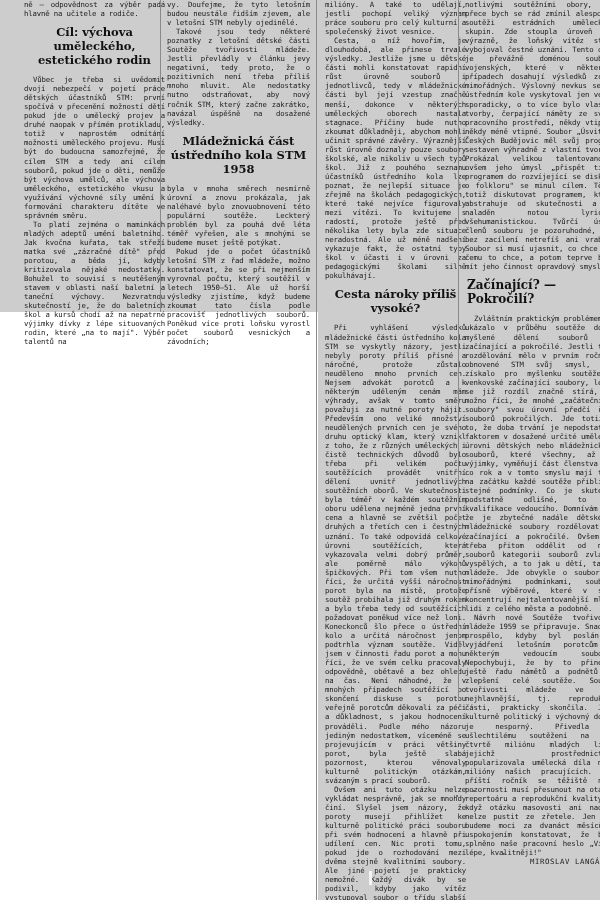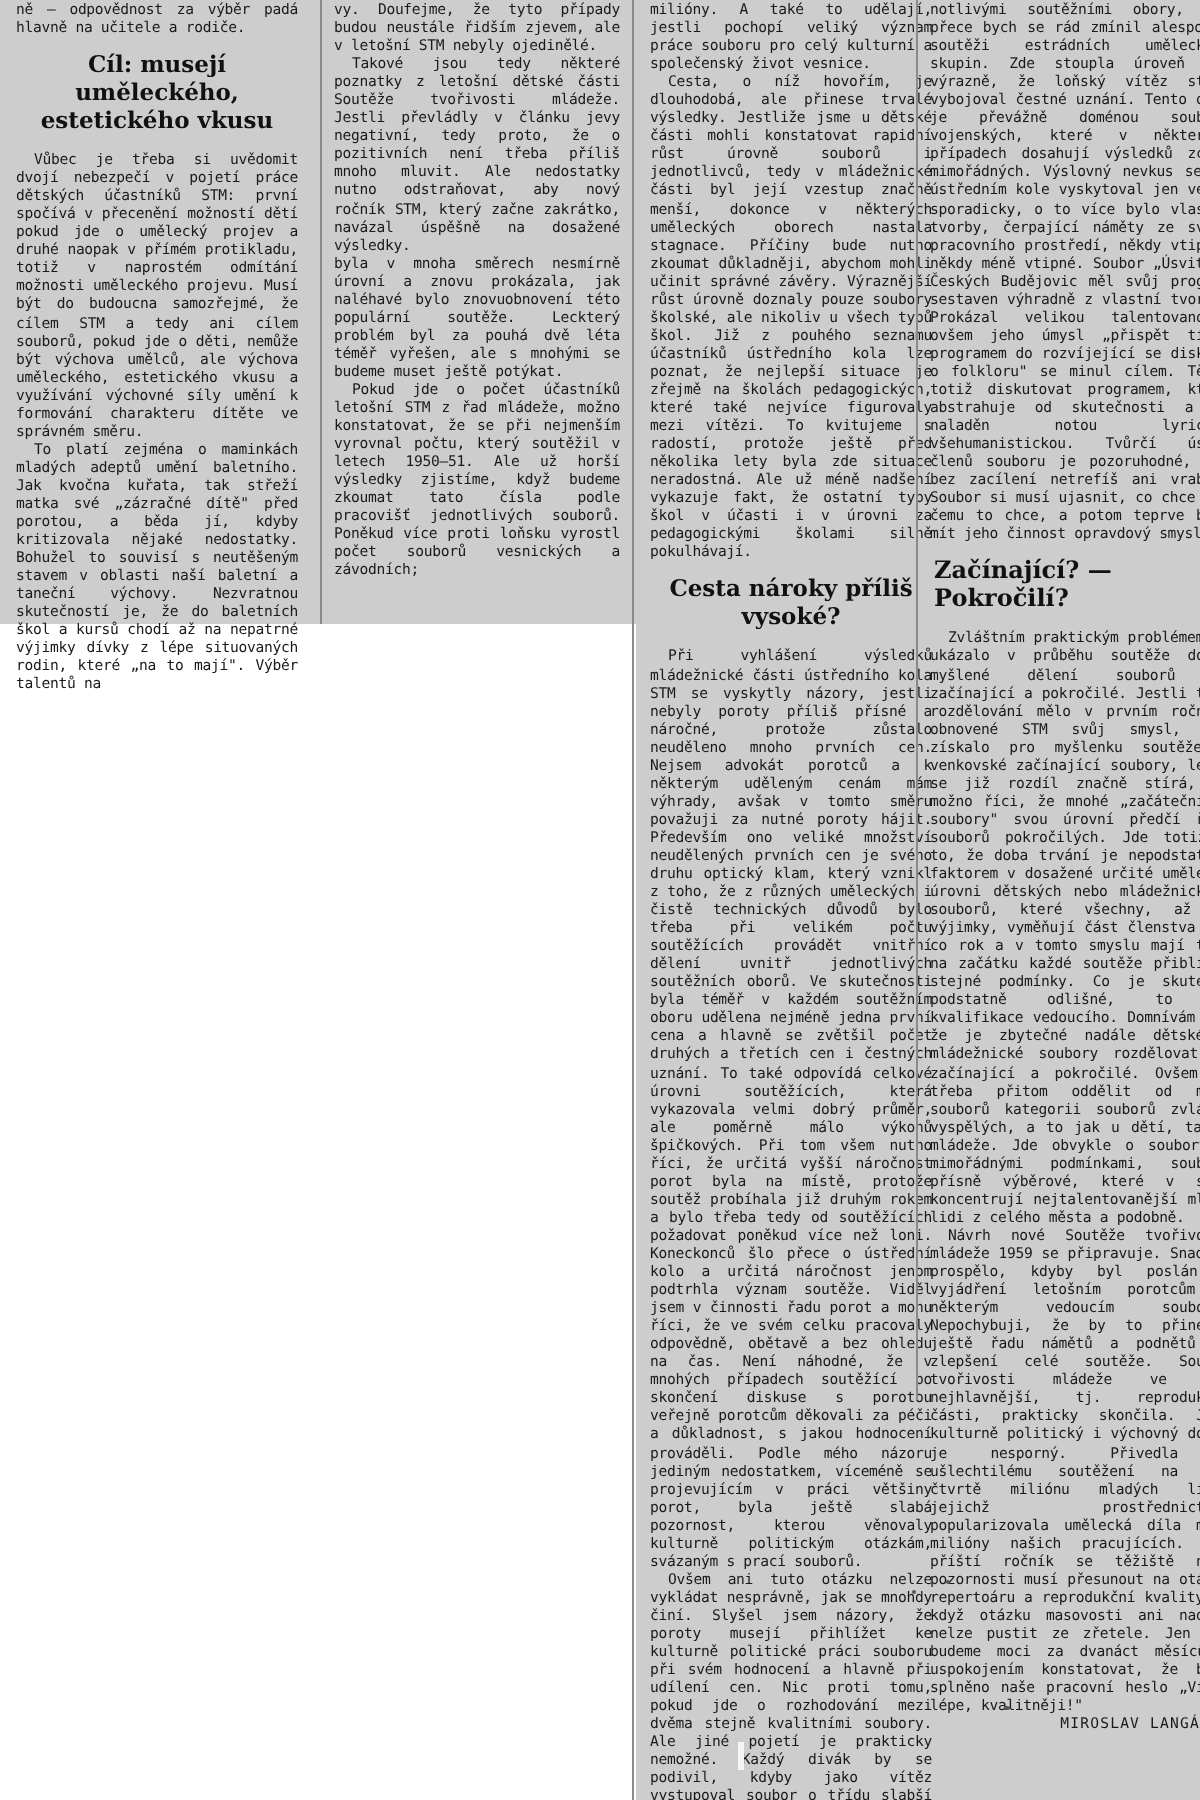--- a/index.html
+++ b/index.html
@@ -13,21 +13,21 @@
   }
   .scan-top { left: 0; top: 0; width: 600px; height: 312px; }
   .scan-right { left: 318px; top: 0; width: 282px; height: 900px; }
   .col {
     position: absolute; top: 0; color: #1a1a1a;
     font-size: 7.3px; line-height: 9.05px; letter-spacing: -0.15px;
     text-align: justify; hyphens: none;
   }
   .col p { margin: 0; text-indent: 9px; }
   .col p.noindent { text-indent: 0; }
-  .col1 { left: 8px; width: 141px; }
+  .col1 { left: 24px; width: 141px; }
   .col2 { left: 167px; width: 143px; }
   .col3 { left: 325px; width: 141px; }
   .col4 { left: 465px; width: 150px; }
   .head {
     font-family: "DejaVu Serif", "Liberation Serif", serif;
     font-weight: bold; text-align: center; color: #111;
     font-size: 11.5px; line-height: 14px; letter-spacing: 0;
     margin: 7px 0 8px 0;
   }
   .head.wide { font-size: 12px; text-align: left; margin-left: 2px; }
@@ -41,28 +41,29 @@
   .gleam { position: absolute; background: #f4f4f4; }
 </style>
 </head>
 <body>
 
 <div class="scan scan-top"></div>
 <div class="scan scan-right"></div>
 
 <div class="col col1">
   <p class="noindent">ně — odpovědnost za výběr padá hlavně na učitele a rodiče.</p>
-  <div class="head">Cíl: musejí uměleckého, estetického vkusu</div>
+  <div class="head">Cíl: výchova uměleckého, estetického rodin</div>
   <p>Vůbec je třeba si uvědomit dvojí nebezpečí v pojetí práce dětských účastníků STM: první spočívá v přecenění možností dětí pokud jde o umělecký projev a druhé naopak v přímém protikladu, totiž v naprostém odmítání možnosti uměleckého projevu. Musí být do budoucna samozřejmé, že cílem STM a tedy ani cílem souborů, pokud jde o děti, nemůže být výchova umělců, ale výchova uměleckého, estetického vkusu a využívání výchovné síly umění k formování charakteru dítěte ve správném směru.</p>
   <p>To platí zejména o maminkách mladých adeptů umění baletního. Jak kvočna kuřata, tak střeží matka své „zázračné dítě" před porotou, a běda jí, kdyby kritizovala nějaké nedostatky. Bohužel to souvisí s neutěšeným stavem v oblasti naší baletní a taneční výchovy. Nezvratnou skutečností je, že do baletních škol a kursů chodí až na nepatrné výjimky dívky z lépe situovaných rodin, které „na to mají". Výběr talentů na</p>
 </div>
 
 <div class="col col2">
-  <p class="noindent">vy. Doufejme, že tyto případy budou neustále řidším zjevem, ale v letošní STM nebyly ojedinělé.</p>
+  <p class="noindent">vy. Doufejme, že tyto letošním budou neustále řidším zjevem, ale v letošní STM nebyly ojedinělé.</p>
   <p>Takové jsou tedy některé poznatky z letošní dětské části Soutěže tvořivosti mládeže. Jestli převládly v článku jevy negativní, tedy proto, že o pozitivních není třeba příliš mnoho mluvit. Ale nedostatky nutno odstraňovat, aby nový ročník STM, který začne zakrátko, navázal úspěšně na dosažené výsledky.</p>
+  <div class="head">Mládežnická část ústředního kola STM 1958</div>
   <p class="noindent">byla v mnoha směrech nesmírně úrovní a znovu prokázala, jak naléhavé bylo znovuobnovení této populární soutěže. Leckterý problém byl za pouhá dvě léta téměř vyřešen, ale s mnohými se budeme muset ještě potýkat.</p>
   <p>Pokud jde o počet účastníků letošní STM z řad mládeže, možno konstatovat, že se při nejmenším vyrovnal počtu, který soutěžil v letech 1950—51. Ale už horší výsledky zjistíme, když budeme zkoumat tato čísla podle pracovišť jednotlivých souborů. Poněkud více proti loňsku vyrostl počet souborů vesnických a závodních;</p>
 </div>
 
 <div class="col col3">
   <p class="noindent">milióny. A také to udělají, jestli pochopí veliký význam práce souboru pro celý kulturní a společenský život vesnice.</p>
   <p>Cesta, o níž hovořím, je dlouhodobá, ale přinese trvalé výsledky. Jestliže jsme u dětské části mohli konstatovat rapidní růst úrovně souborů i jednotlivců, tedy v mládežnické části byl její vzestup značně menší, dokonce v některých uměleckých oborech nastala stagnace. Příčiny bude nutno zkoumat důkladněji, abychom mohli učinit správné závěry. Výraznější růst úrovně doznaly pouze soubory školské, ale nikoliv u všech typů škol. Již z pouhého seznamu účastníků ústředního kola lze poznat, že nejlepší situace je zřejmě na školách pedagogických, které také nejvíce figurovaly mezi vítězi. To kvitujeme s radostí, protože ještě před několika lety byla zde situace neradostná. Ale už méně nadšení vykazuje fakt, že ostatní typy škol v účasti i v úrovni za pedagogickými školami silně pokulhávají.</p>
   <div class="head">Cesta nároky příliš vysoké?</div>
   <p>Při vyhlášení výsledků mládežnické části ústředního kola STM se vyskytly názory, jestli nebyly poroty příliš přísné a náročné, protože zůstalo neuděleno mnoho prvních cen. Nejsem advokát porotců a k některým uděleným cenám mám výhrady, avšak v tomto směru považuji za nutné poroty hájit. Především ono veliké množství neudělených prvních cen je svého druhu optický klam, který vznikl z toho, že z různých uměleckých i čistě technických důvodů bylo třeba při velikém počtu soutěžících provádět vnitřní dělení uvnitř jednotlivých soutěžních oborů. Ve skutečnosti byla téměř v každém soutěžním oboru udělena nejméně jedna první cena a hlavně se zvětšil počet druhých a třetích cen i čestných uznání. To také odpovídá celkové úrovni soutěžících, která vykazovala velmi dobrý průměr, ale poměrně málo výkonů špičkových. Při tom všem nutno říci, že určitá vyšší náročnost porot byla na místě, protože soutěž probíhala již druhým rokem a bylo třeba tedy od soutěžících požadovat poněkud více než loni. Koneckonců šlo přece o ústřední kolo a určitá náročnost jenom podtrhla význam soutěže. Viděl jsem v činnosti řadu porot a mohu říci, že ve svém celku pracovaly odpovědně, obětavě a bez ohledu na čas. Není náhodné, že v mnohých případech soutěžící po skončení diskuse s porotou veřejně porotcům děkovali za péči a důkladnost, s jakou hodnocení prováděli. Podle mého názoru jediným nedostatkem, víceméně se projevujícím v práci většiny porot, byla ještě slabá pozornost, kterou věnovaly kulturně politickým otázkám, svázaným s prací souborů.</p>
   <p>Ovšem ani tuto otázku nelze vykládat nesprávně, jak se mnohdy činí. Slyšel jsem názory, že poroty musejí přihlížet ke kulturně politické práci souboru při svém hodnocení a hlavně při udílení cen. Nic proti tomu, pokud jde o rozhodování mezi dvěma stejně kvalitními soubory. Ale jiné pojetí je prakticky nemožné. Každý divák by se podivil, kdyby jako vítěz vystupoval soubor o třídu slabší než jiné soubory. Na odmě-</p>

